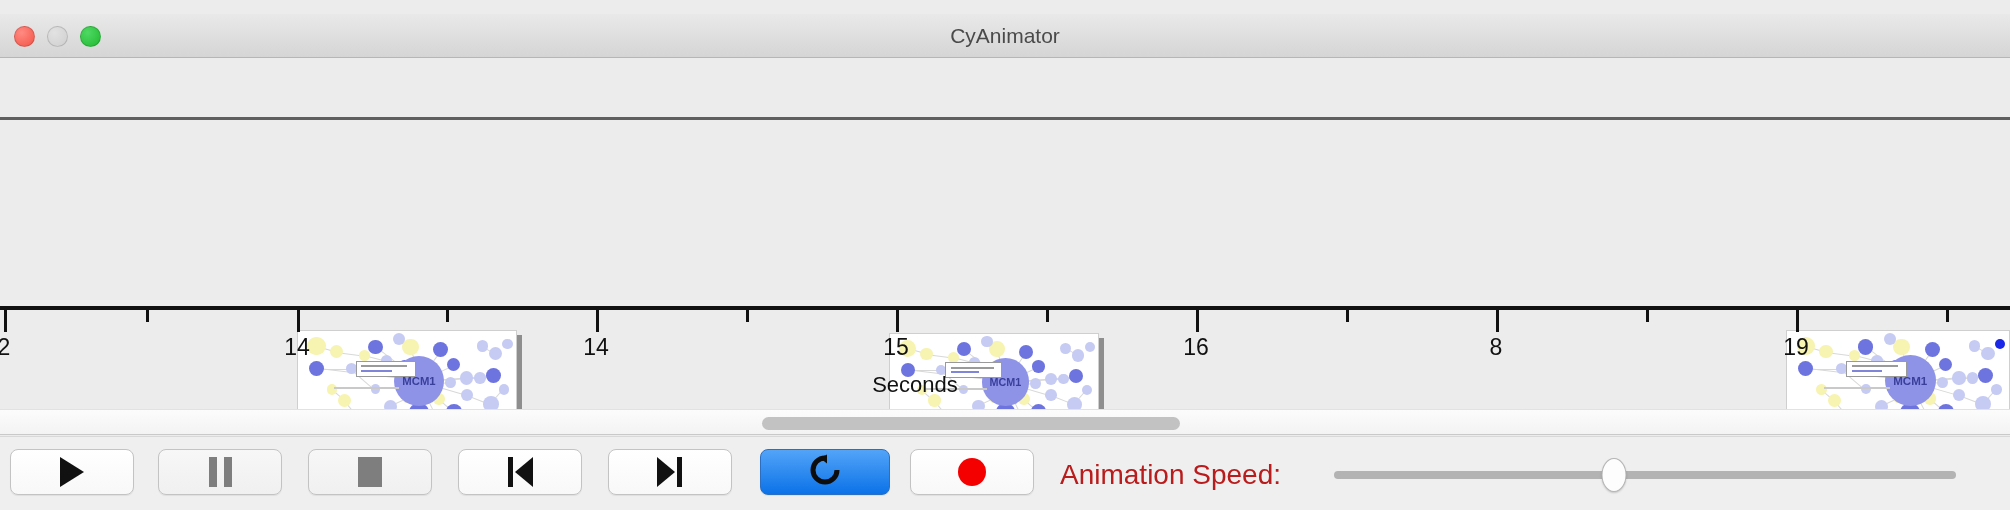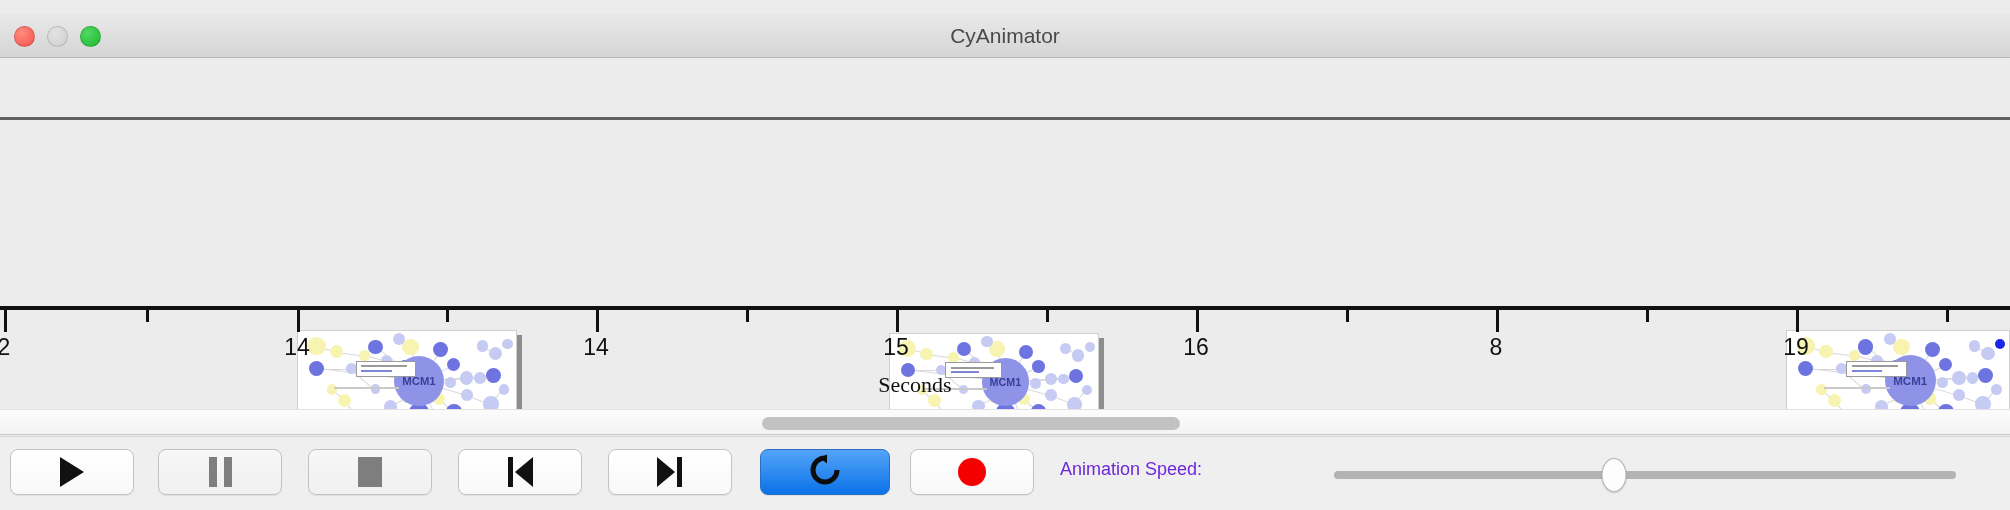--- a/index.html
+++ b/index.html
@@ -101,21 +101,21 @@
   }
   .tick { position: absolute; width: 3px; background: #111; top: 190px; }
   .tick.major { height: 22px; }
   .tick.minor { height: 12px; }
   .tick-label {
     position: absolute; top: 214px; font-size: 23px; color: #111;
     transform: translateX(-50%); white-space: nowrap;
   }
   .axis-name {
     position: absolute; top: 252px; left: 0; width: 2010px;
-    text-align: center; font-size: 22px; color: #111; font-family: Liberation Serif, serif;
+    text-align: center; font-size: 22px; color: #111;
   }
   .axis-name span { position: relative; left: -90px; }
 
   
   .frame {
     position: absolute; top: 0; cursor: pointer;
   }
   .frame-shadow {
     position: absolute; left: 5px; top: 5px; right: -5px; bottom: -5px;
     background: #8e8e8e;
@@ -202,21 +202,21 @@
     width: 5px; height: 30px; background: #111;
   }
   .g-next::after {
     content: ""; position: absolute; left: 2px; top: 0;
     width: 0; height: 0; border-left: 18px solid #111;
     border-top: 15px solid transparent; border-bottom: 15px solid transparent;
   }
   .g-record { width: 28px; height: 28px; border-radius: 50%; background: #f50000; }
 
   .speed-label {
-    position: absolute; top: 22px; font-size: 18px; color: #6d28d9;
+    position: absolute; top: 22px; font-size: 28px; color: #b91c1c;
     white-space: nowrap;
   }
   .slider { position: absolute; top: 34px; height: 8px; }
   .slider-track {
     position: absolute; left: 0; top: 0; width: 100%; height: 8px;
     border-radius: 4px; background: #b3b3b3;
   }
   .slider-thumb {
     position: absolute; top: -13px; width: 25px; height: 34px;
     border-radius: 50%; background: #fdfdfd;

